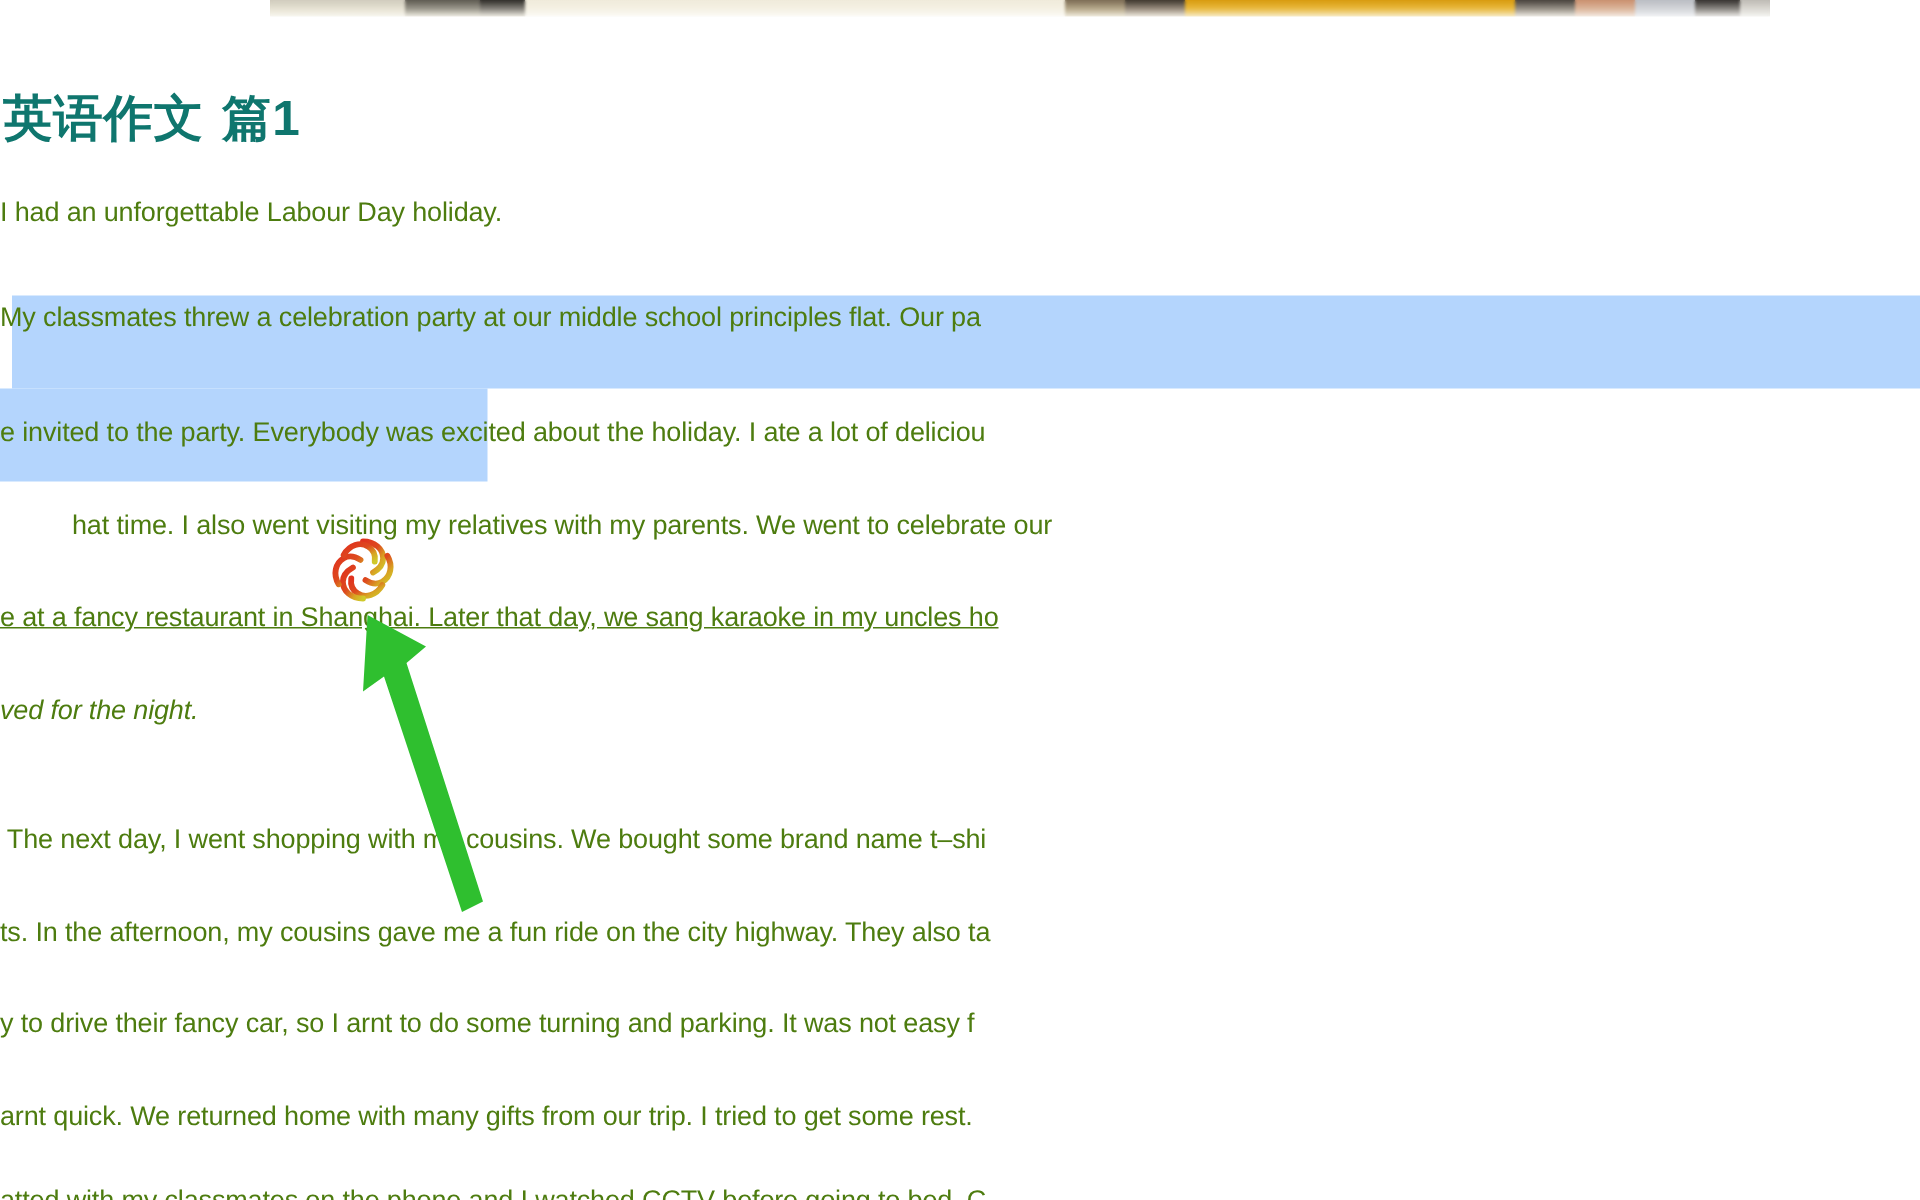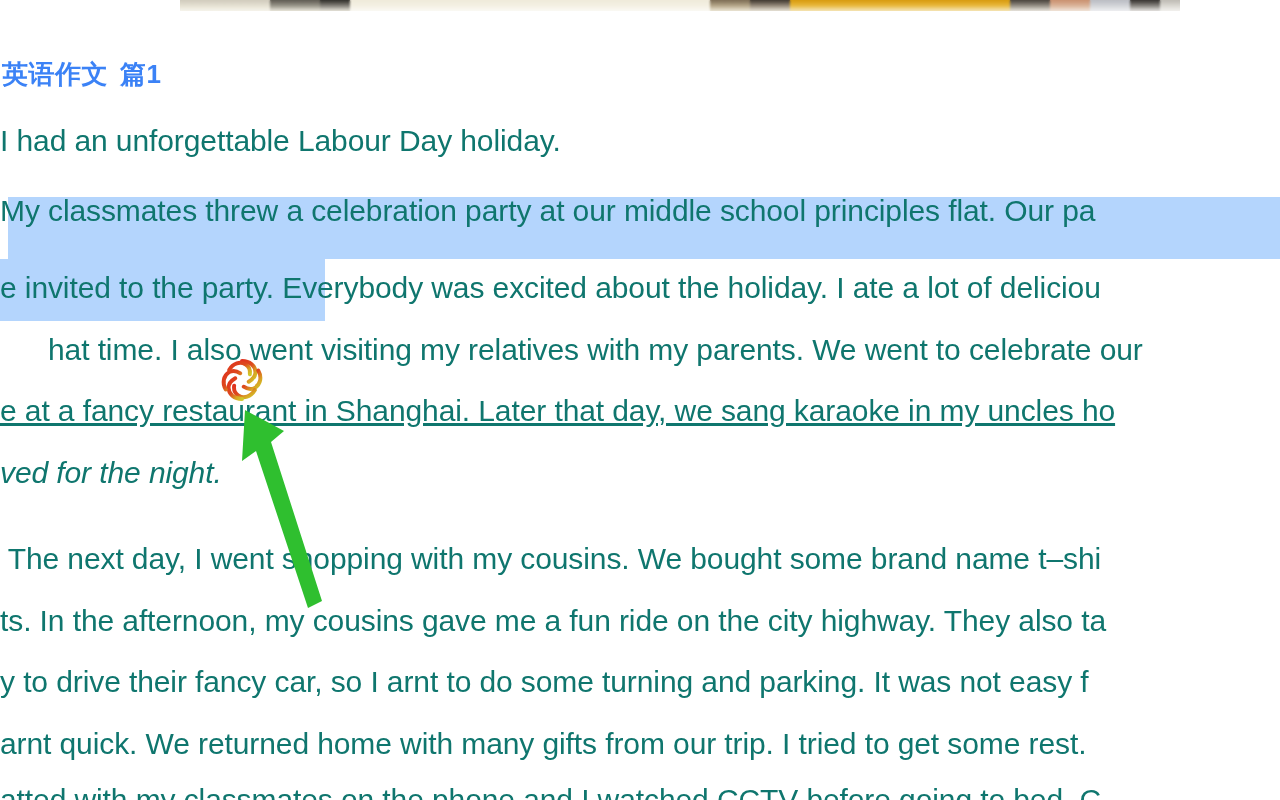--- a/index.html
+++ b/index.html
@@ -61,34 +61,34 @@
     position: absolute;
     left: 0;
     top: 0;
     width: 1280px;
   }
 
   .heading {
     position: absolute;
     left: 2px;
     top: 57px;
-    font-size: 26px;
+    font-size: 33px;
     font-weight: bold;
-    color: #3b82f6;
+    color: #0f766e;
     white-space: nowrap;
     letter-spacing: 0.5px;
   }
   .heading .seg2 { margin-left: 12px; }
 
   .line {
     position: absolute;
     left: 0px;
-    font-size: 30px;
+    font-size: 18px;
     line-height: 30px;
-    color: #0f766e;
+    color: #4d7c0f;
     white-space: pre;
     letter-spacing: -0.1px;
   }
 
   
   .l-intro { top: 126px; left: 0px; }
   .l-1     { top: 196px; left: 0px; }
   .l-2     { top: 273px; left: 0px; }
   .l-3     { top: 335px; left: 0px; padding-left: 48px; }
   .l-4     { top: 396px; left: 0px; text-decoration: underline; }

